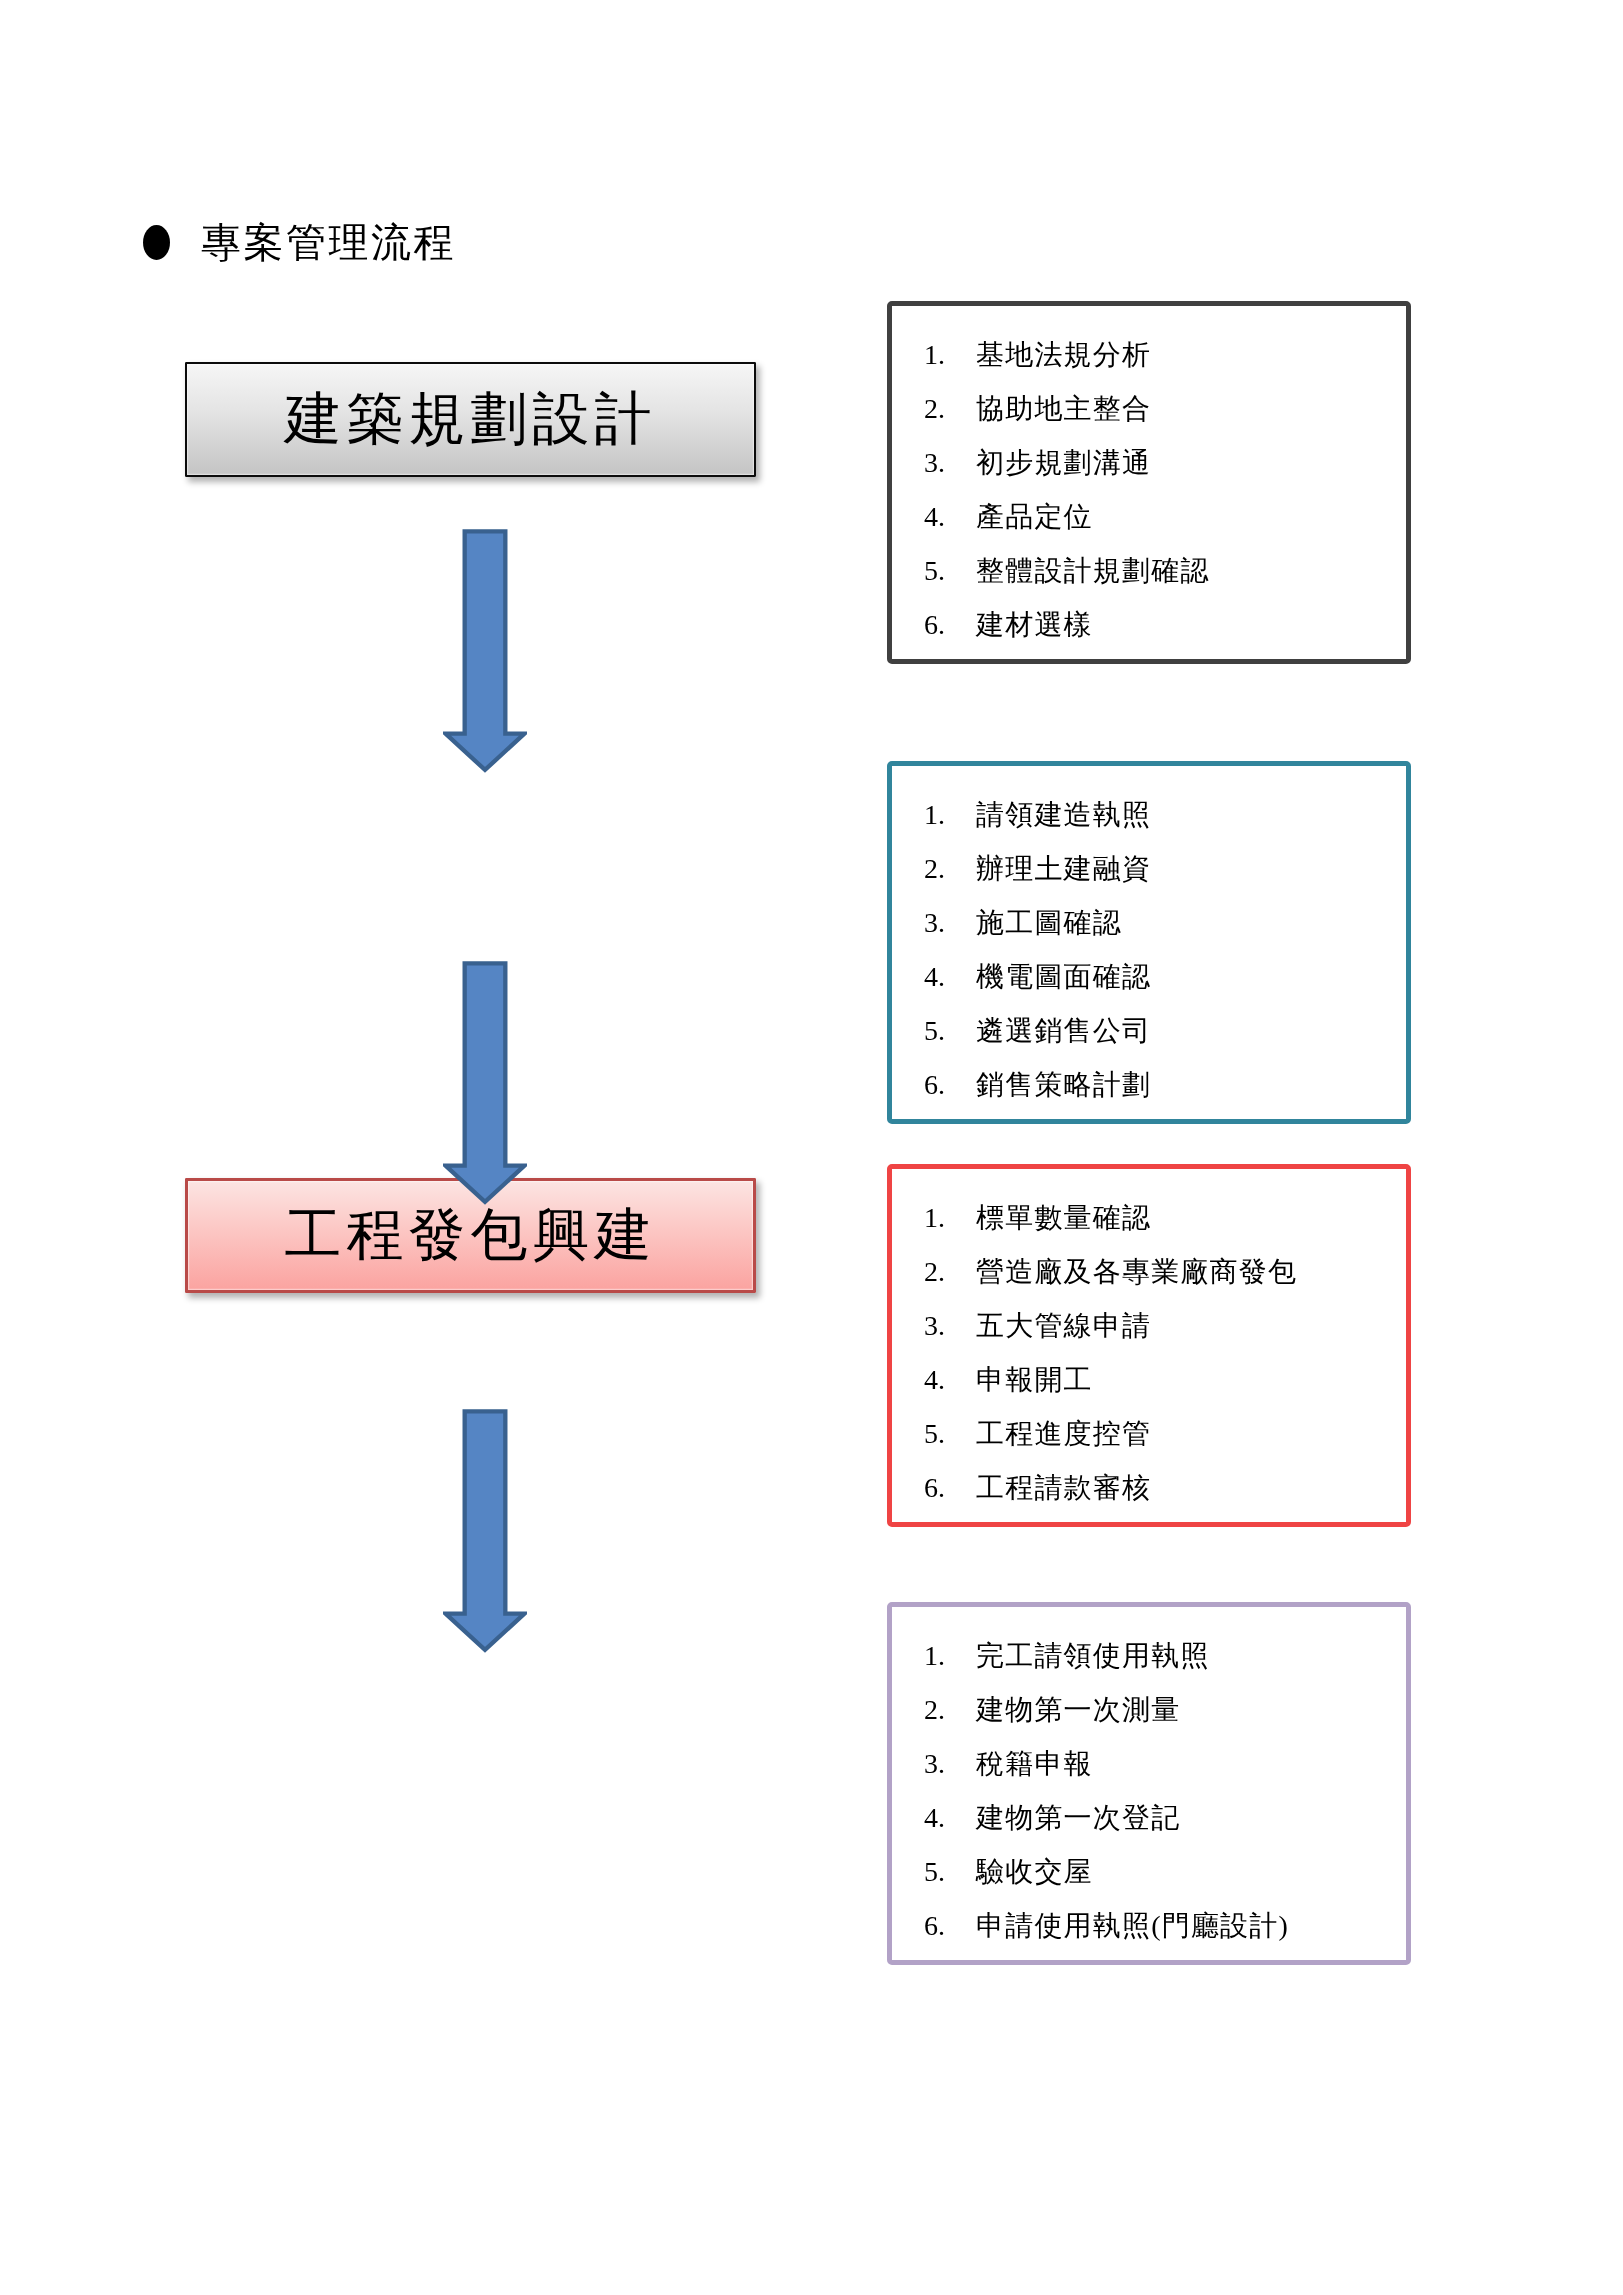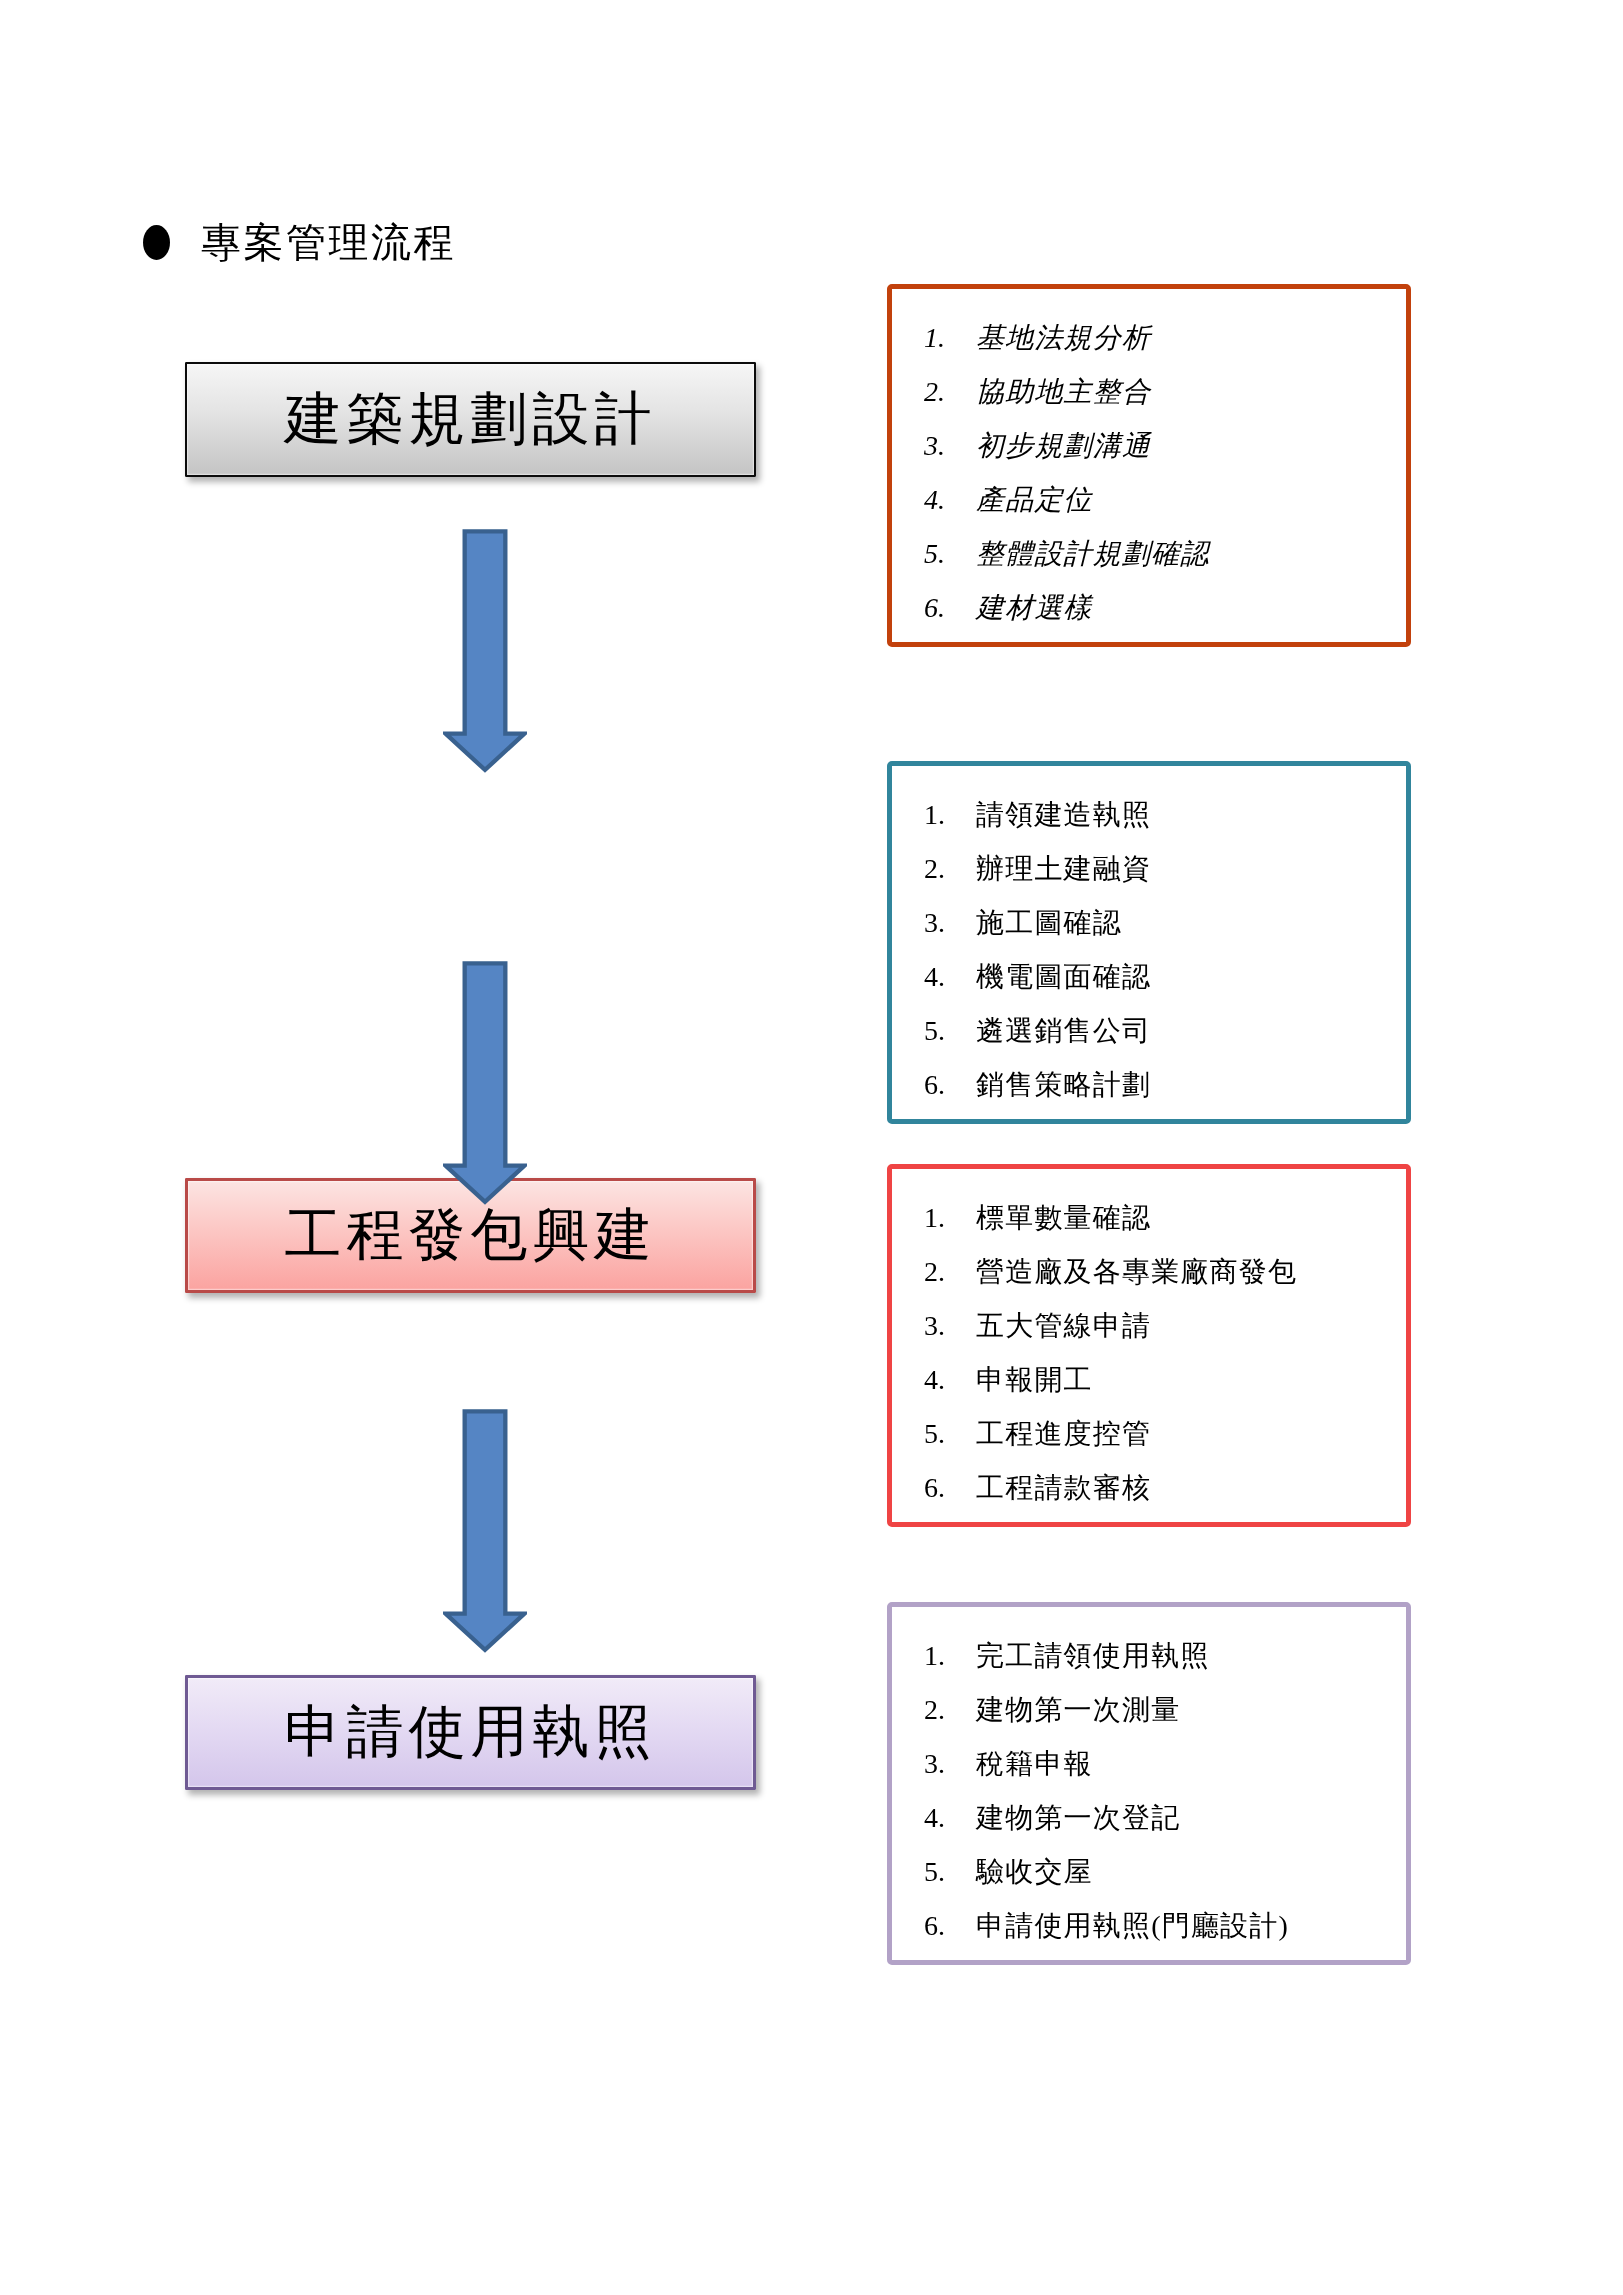--- a/index.html
+++ b/index.html
@@ -44,21 +44,21 @@
   .flow-arrow { position:absolute; left:443px; width:84px; height:244px; }
   .arrow-1 { top:529px; }
   .arrow-2 { top:961px; }
   .arrow-3 { top:1409px; }
 
   
   .panel {
     position:absolute; left:887px; width:524px; height:363px;
     box-sizing:border-box; border-radius:5px; background:#ffffff;
   }
-  .panel-1 { top:284px;  border:5px solid #c2410c;font-style:italic; }
+  .panel-1 { top:301px;  border:5px solid #404040; }
   .panel-2 { top:721px; border:5px solid #31859c;margin-top:40px; }
   .panel-3 { top:1164px; border:5px solid #ef4444; }
   .panel-4 { top:1602px; border:5px solid #b2a2c7; }
 
   .panel ol {
     list-style:none; margin:0; padding:22px 10px 0 32px;
     counter-reset:item;
     font-family:"Liberation Serif", serif;
   }
   .panel li {
@@ -79,23 +79,20 @@
   <div class="title-row">
     <span class="title-bullet"></span>
     <span class="title-text">專案管理流程</span>
   </div>
 
   <div class="stage stage-1">
     <span>建築規劃設計</span>
   </div>
   <div class="stage stage-3">
     <span>工程發包興建</span>
-  </div>
-  <div class="stage stage-4">
-    <span>申請使用執照</span>
   </div>
 
   <svg class="flow-arrow arrow-1" viewBox="0 0 136 396">
     <polygon points="35,4 101,4 101,332 132,332 68,391 4,332 35,332" fill="#5585C4" stroke="#39618F" stroke-width="7" stroke-linejoin="miter"></polygon>
   </svg>
   <svg class="flow-arrow arrow-2" viewBox="0 0 136 396">
     <polygon points="35,4 101,4 101,332 132,332 68,391 4,332 35,332" fill="#5585C4" stroke="#39618F" stroke-width="7" stroke-linejoin="miter"></polygon>
   </svg>
   <svg class="flow-arrow arrow-3" viewBox="0 0 136 396">
     <polygon points="35,4 101,4 101,332 132,332 68,391 4,332 35,332" fill="#5585C4" stroke="#39618F" stroke-width="7" stroke-linejoin="miter"></polygon>

